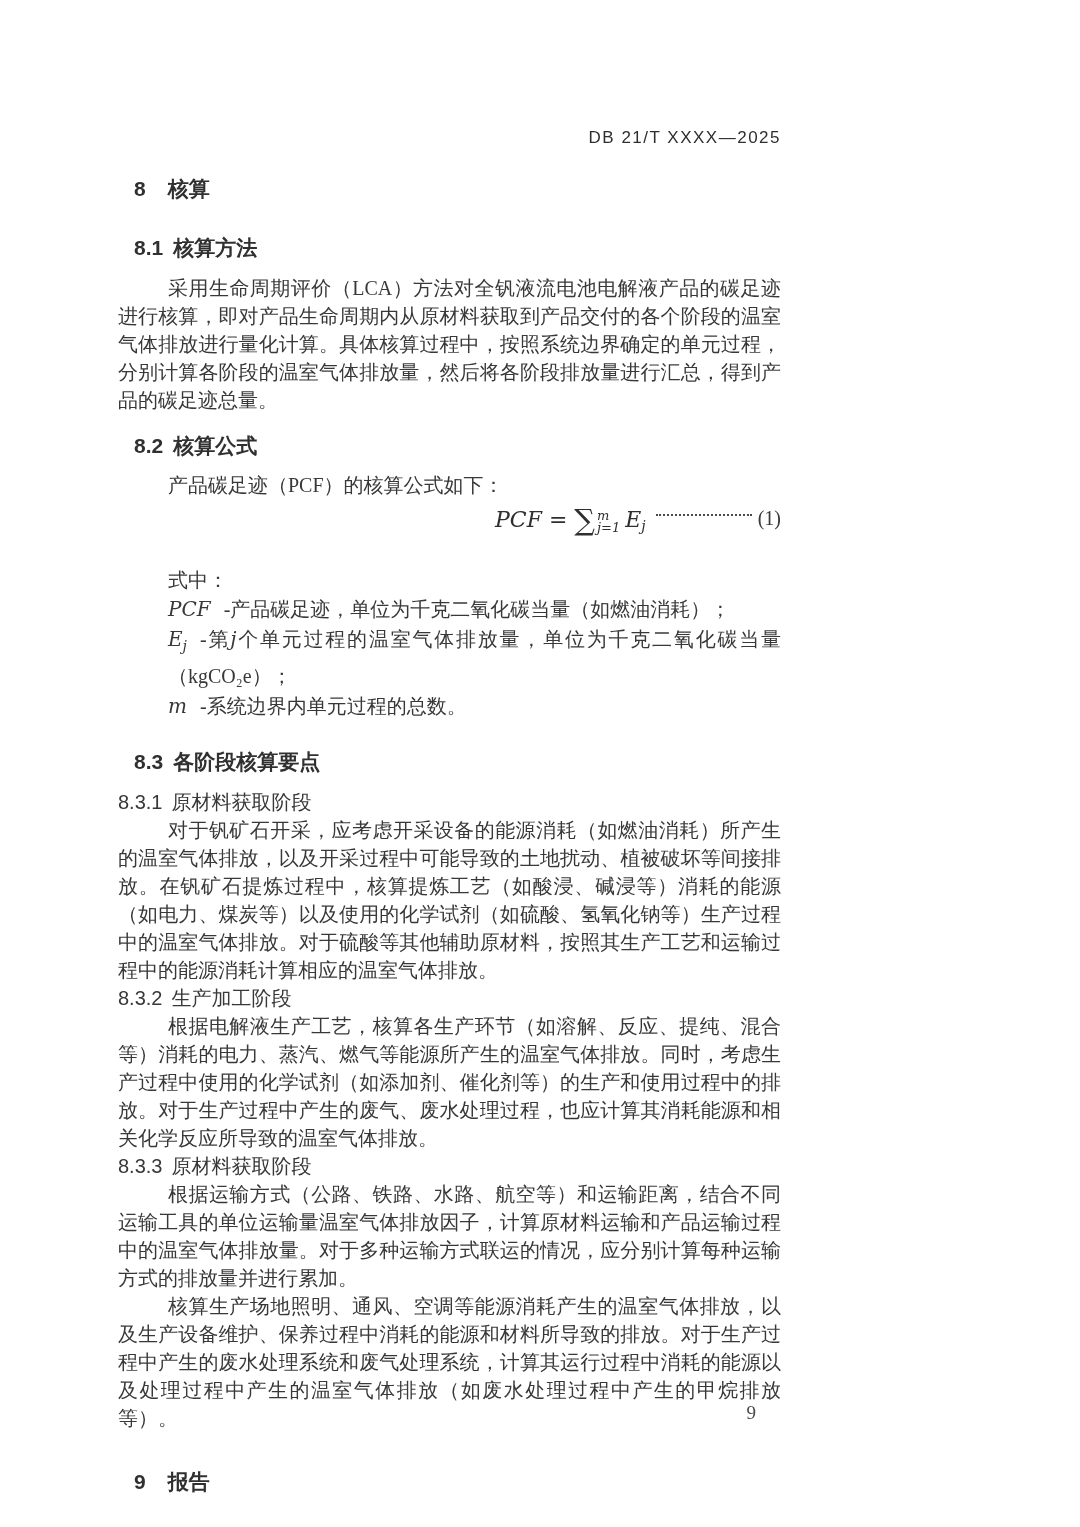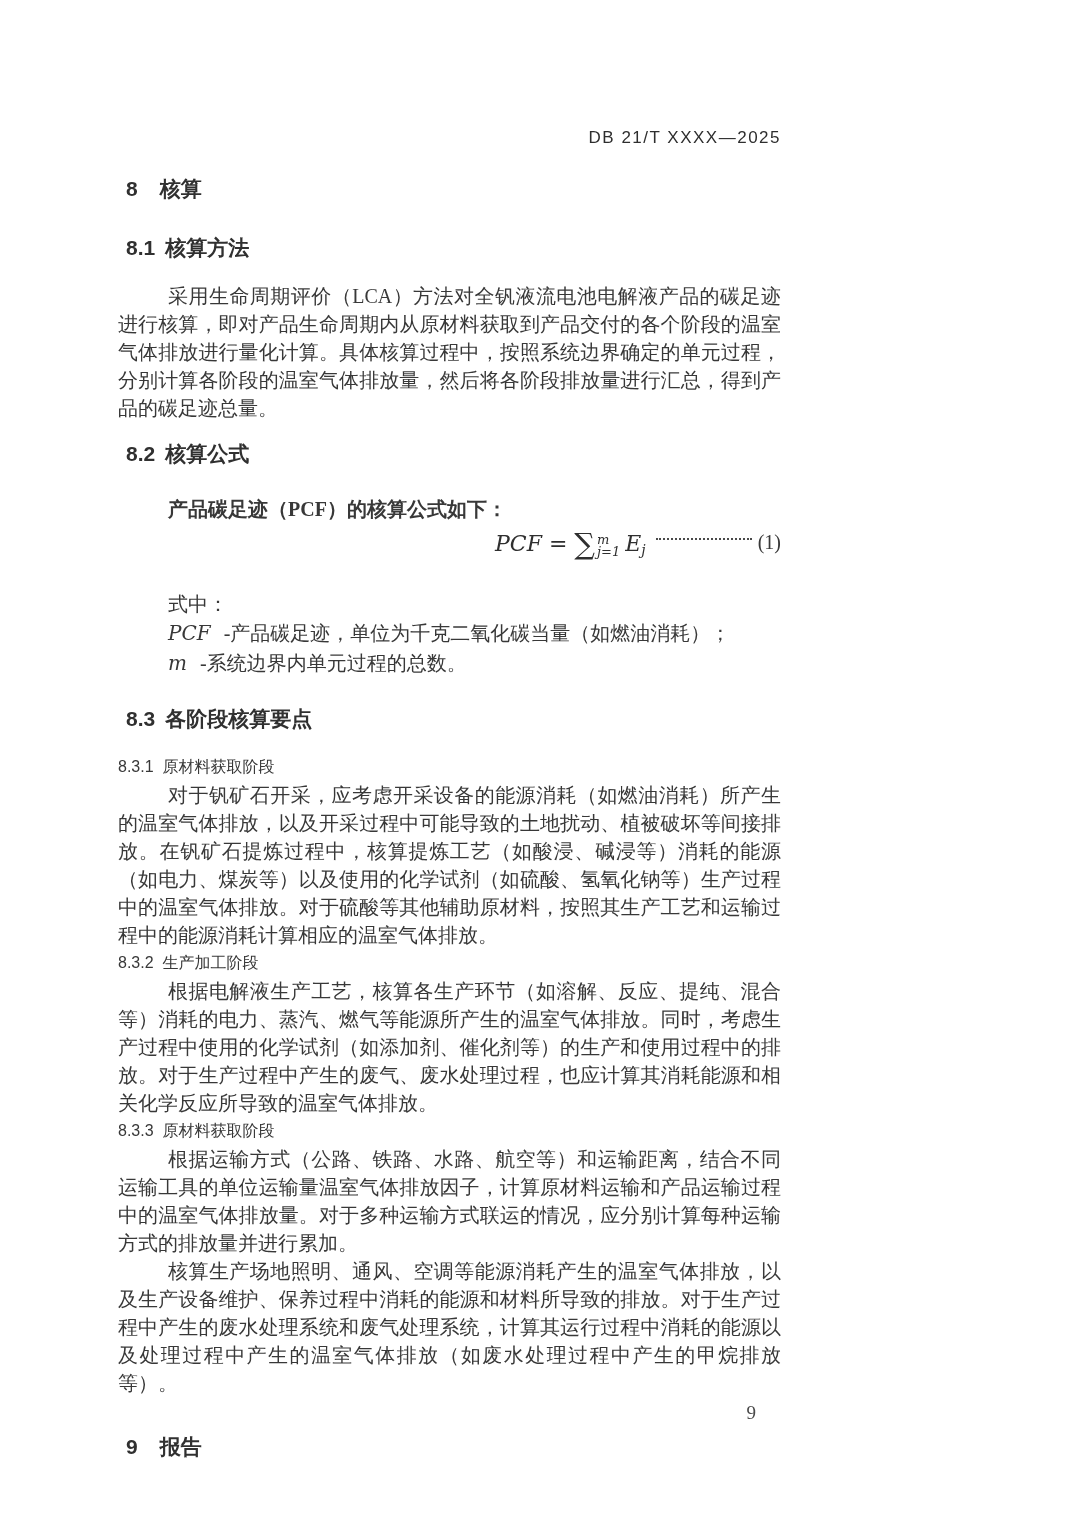--- a/index.html
+++ b/index.html
@@ -11,35 +11,35 @@
   .content { padding:0 95px 0 118px; }
 
   .doc-code {
     padding-top:128px; text-align:right;
     font-family:"Liberation Sans", sans-serif;
     font-size:17px; letter-spacing:1.5px; color:#2e2e2e;
   }
 
   .h1, .h2 {
     font-family:"Liberation Sans", sans-serif;
-    font-weight:bold; font-size:21px; line-height:28px; margin:0 0 0 8px;
+    font-weight:bold; font-size:21px; line-height:28px; margin:0 0 0 16px;
     color:#303030;
   }
   .h1 .num { margin-right:22px; }
   .h2 .num { margin-right:10px; }
 
-  .h3 { font-size:16px; line-height:28px; margin:0; font-weight:normal; color:#383838; }
+  .h3 { font-size:20px; line-height:28px; margin:0; font-weight:normal; color:#383838; }
   .h3 .num { font-family:"Liberation Sans", sans-serif; margin-right:9px; }
 
   .body-text {
     font-size:20px; line-height:28px; text-align:justify; margin:0; color:#383838;
   }
   .indent { text-indent:50px; }
 
-  .mt12 { margin-top:20px; } .mt11 { margin-top:27px;font-weight:bold; }
+  .mt12 { margin-top:12px; } .mt11 { margin-top:11px; }
   .mt14 { margin-top:14px; } .mt17 { margin-top:17px; }
   .mt18 { margin-top:18px; } .mt26 { margin-top:26px; }
   .mt27 { margin-top:27px; } .mt28 { margin-top:28px; }
   .mt31 { margin-top:31px; } .mt36 { margin-top:36px; }
 
   .formula-row {
     display:flex; align-items:flex-start;
     margin-top:6px; height:44px; padding-left:377px;
   }
   .formula {
@@ -116,20 +116,23 @@
       <span class="leader"></span>
       <span class="eq-num">(1)</span>
     </div>
 
     <p class="body-text indent mt17">式中：</p>
 
     <p class="var-row mt14">
       <span class="var-sym">PCF</span><span>-产品碳足迹，单位为千克二氧化碳当量（如燃油消耗）；</span>
     </p>
 
+    <p class="var-row mt28">
+      <span class="var-sym"><span>E</span><sub>j</sub></span><span>-第</span><span class="ital">j</span><span>个单元过程的温室气体排放量，单位为千克二氧化碳当量（kgCO₂e）；</span>
+    </p>
 
     <p class="var-row mt26">
       <span class="var-sym">m</span><span>-系统边界内单元过程的总数。</span>
     </p>
 
     <h2 class="h2 mt27">
       <span class="num">8.3</span><span>各阶段核算要点</span>
     </h2>
 
     <h3 class="h3 mt12">

